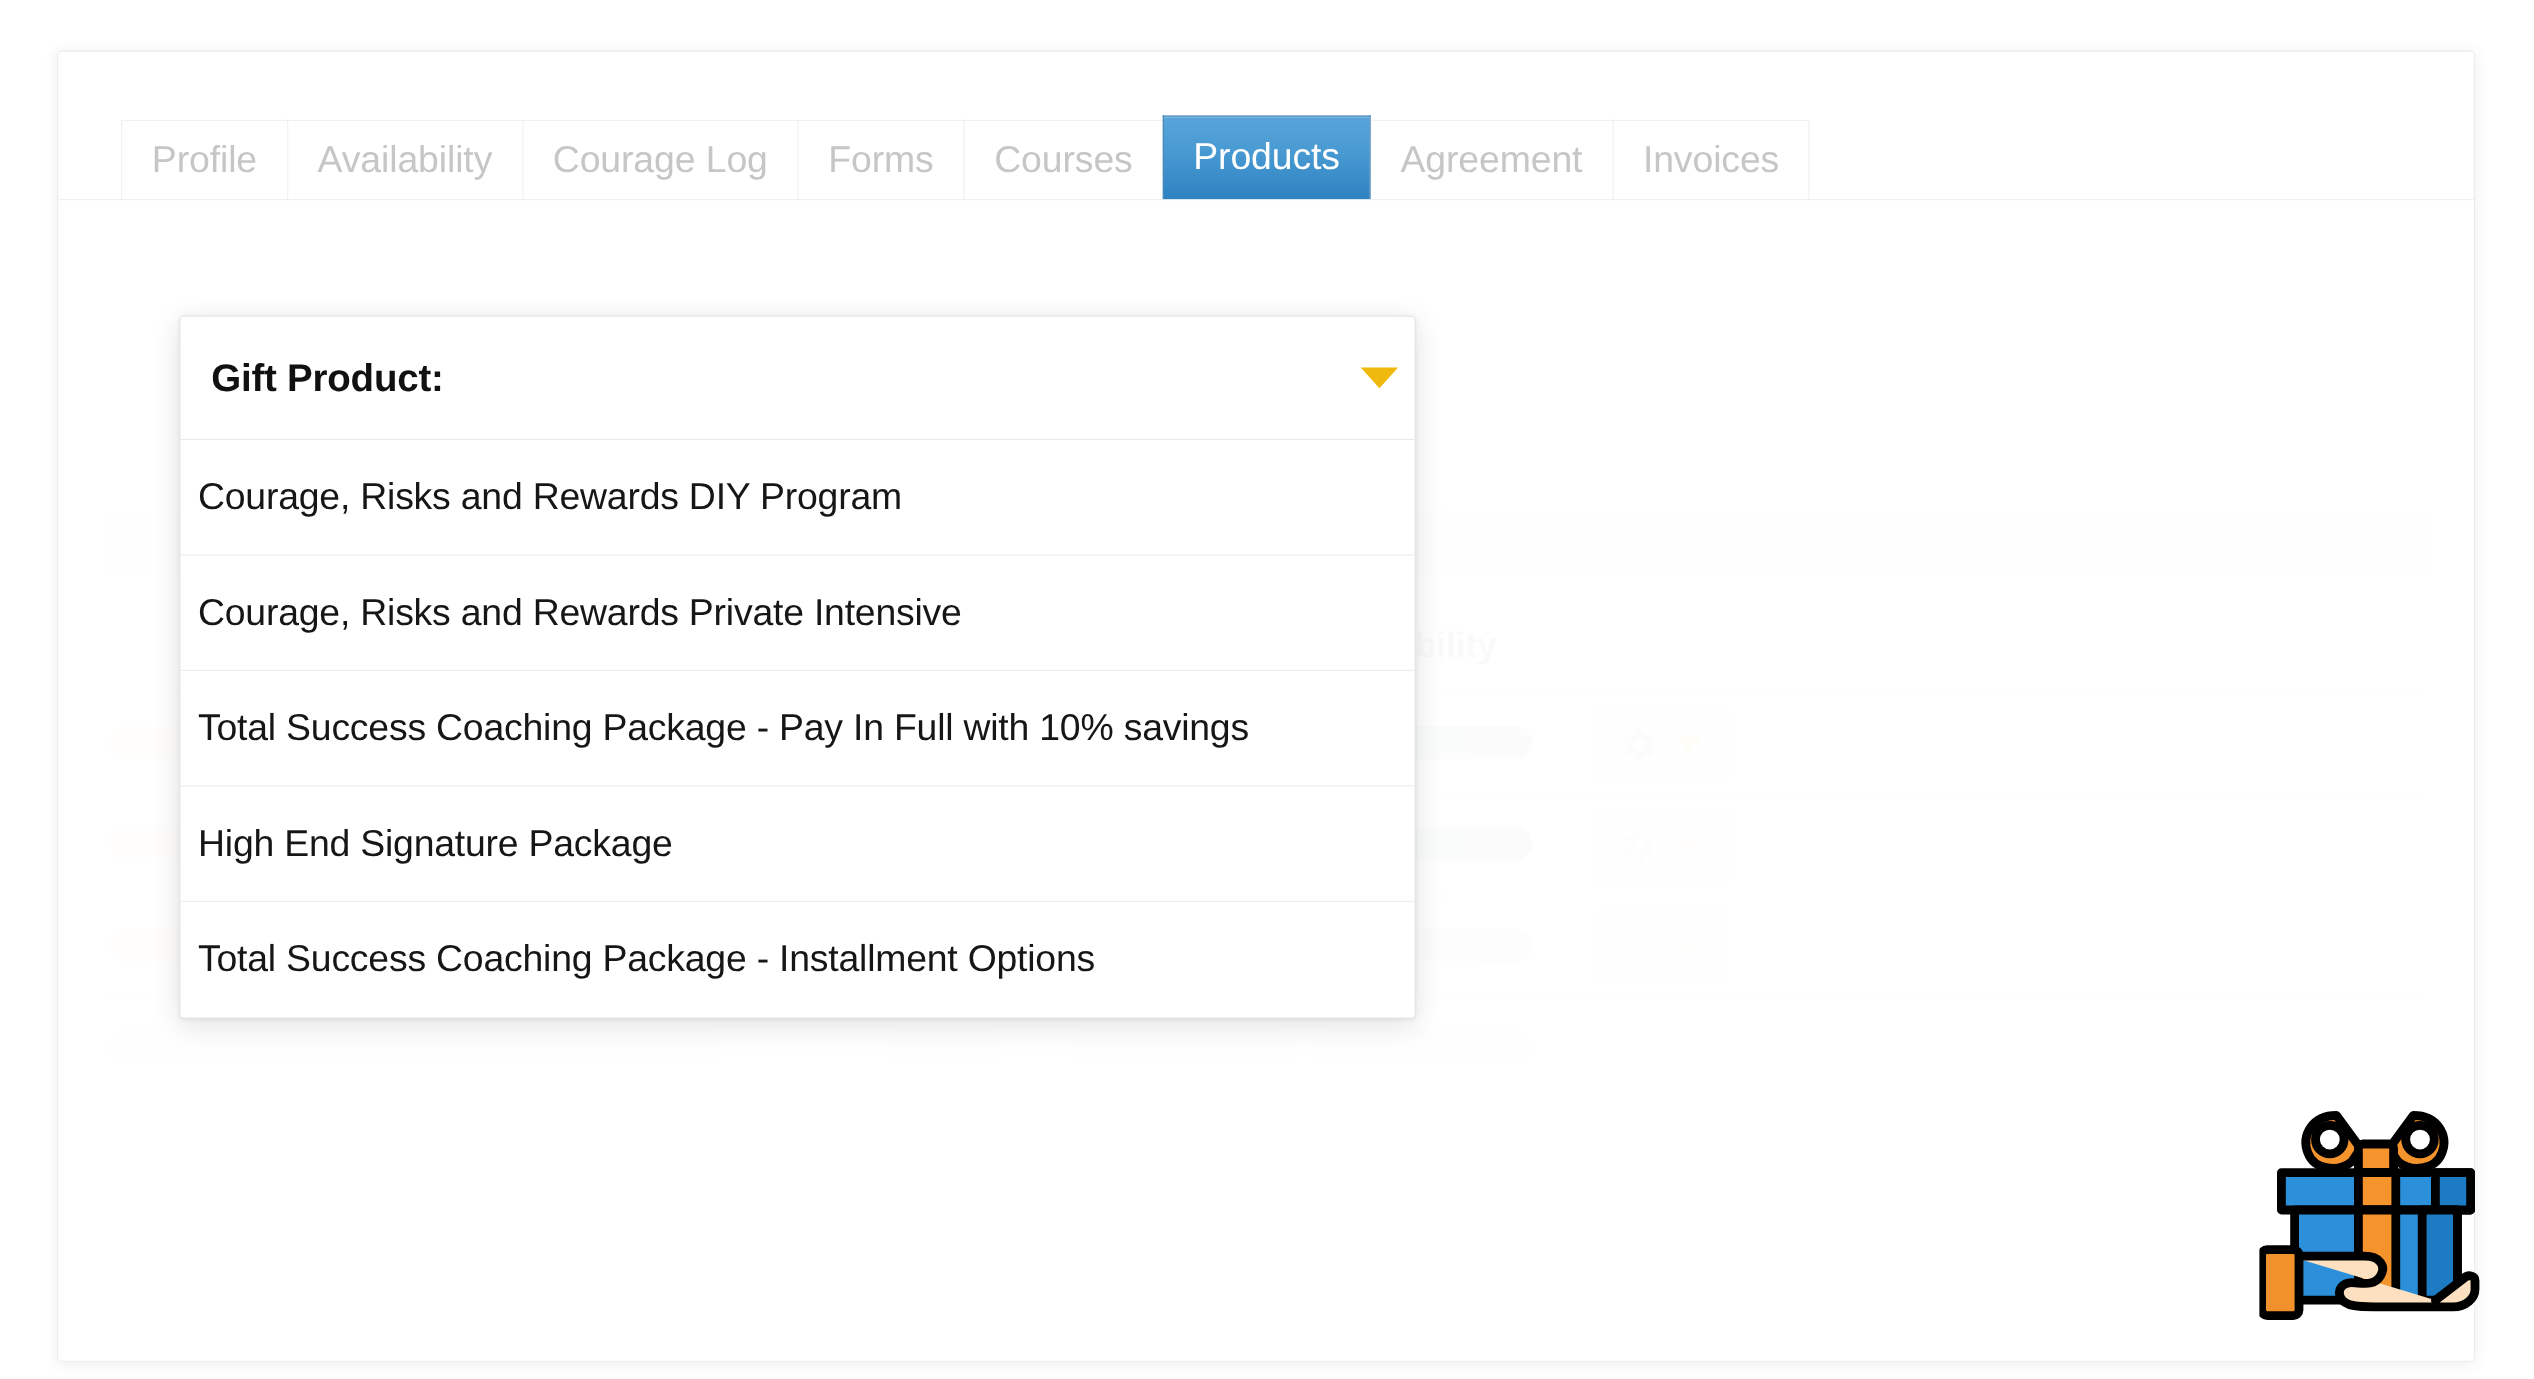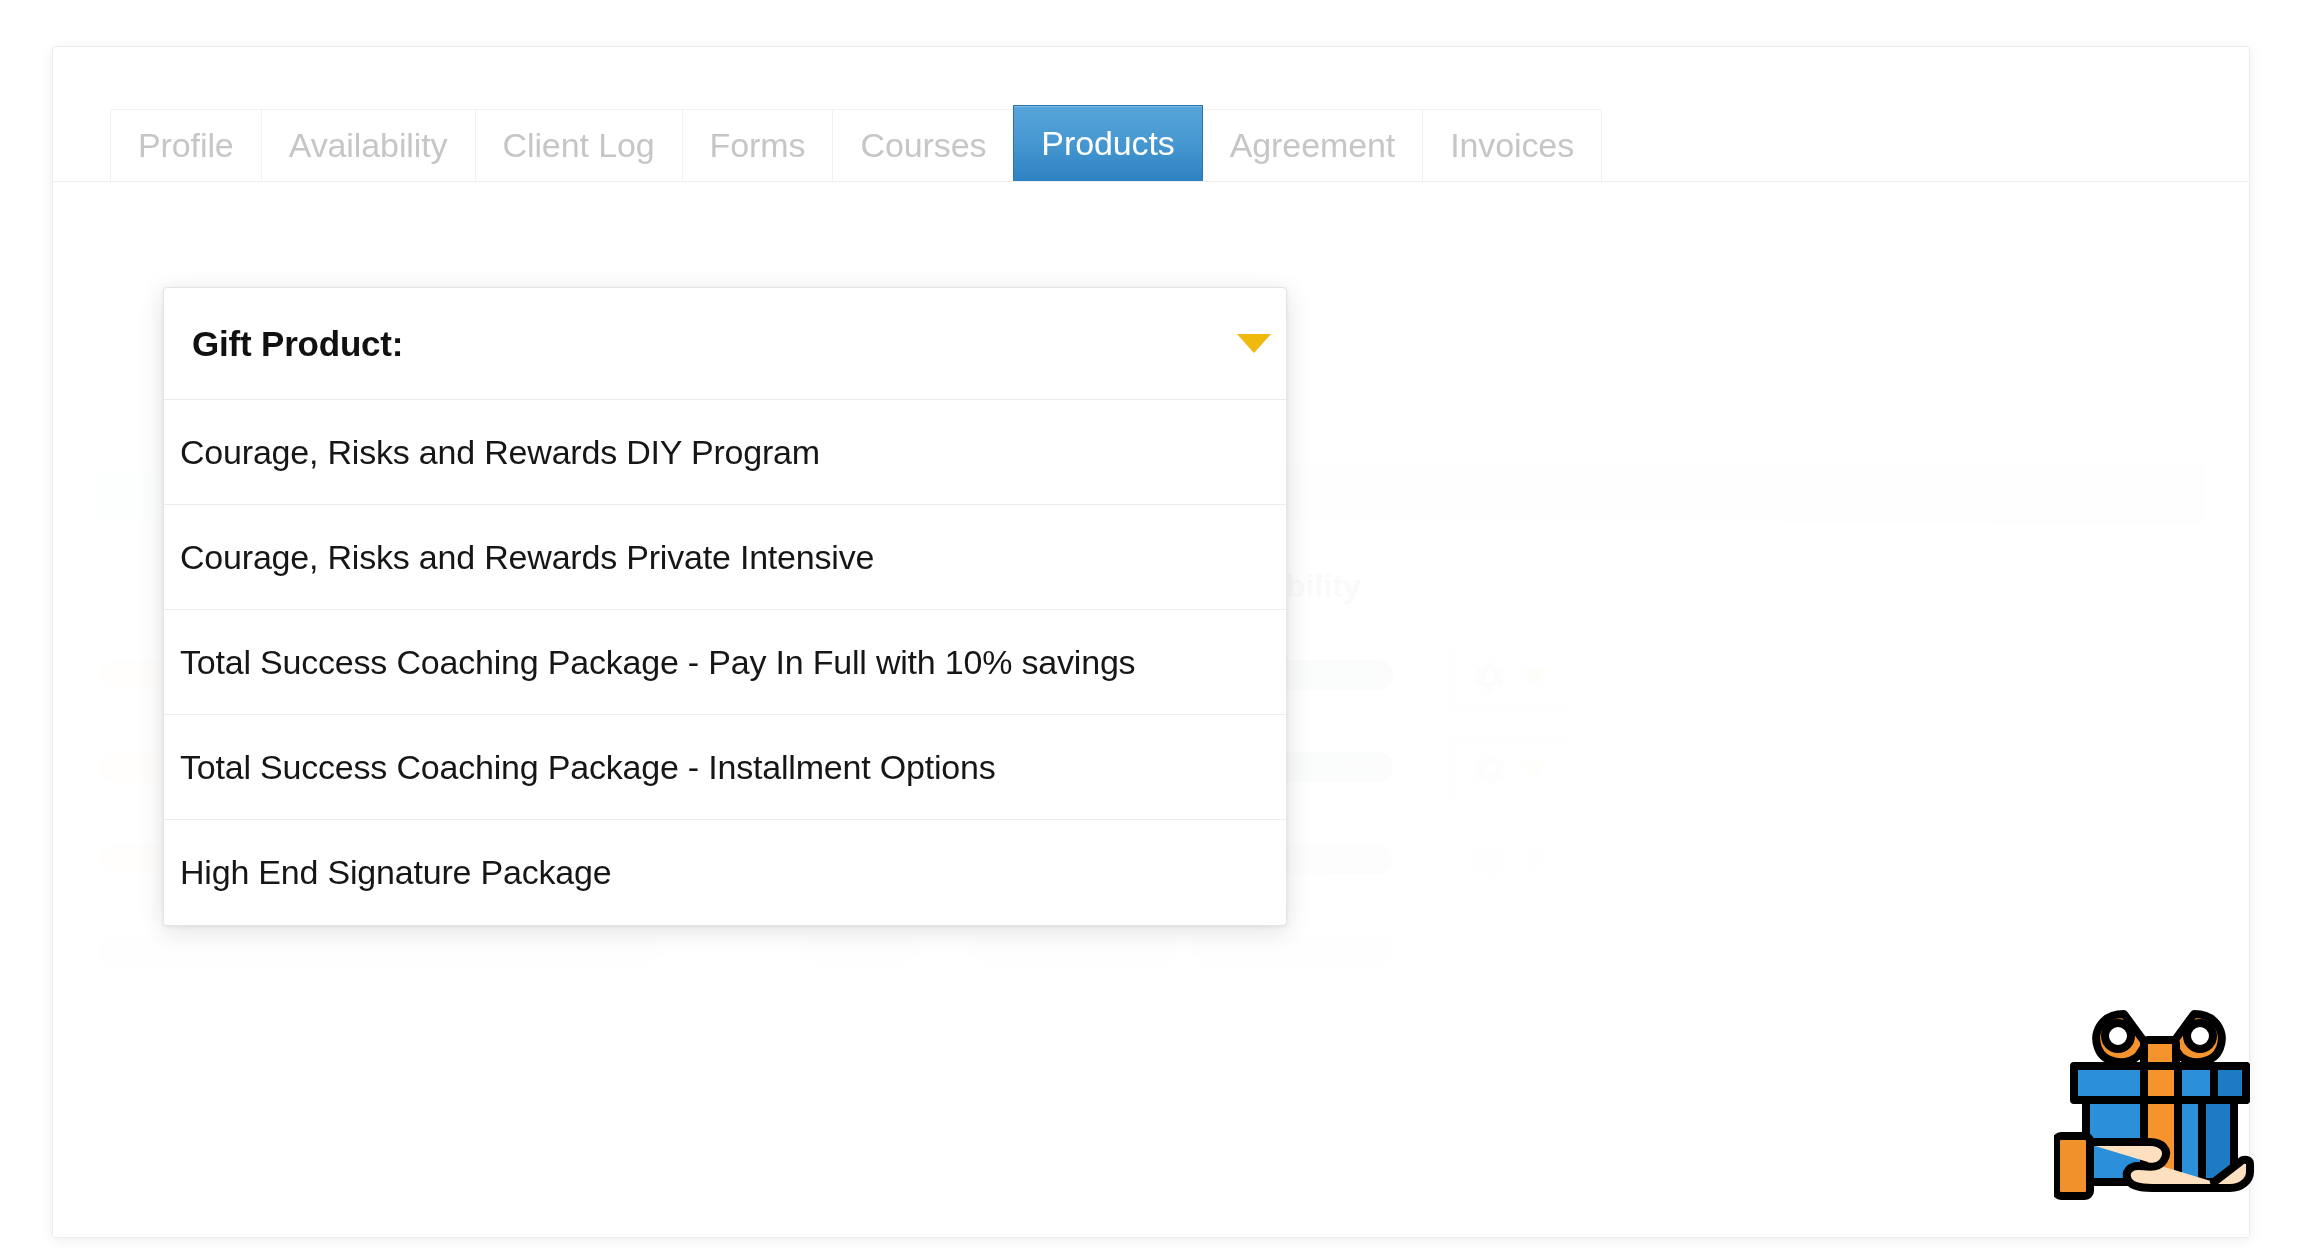--- a/index.html
+++ b/index.html
@@ -215,21 +215,21 @@
   }
 </style>
 </head>
 <body>
 
 <div id="app-card">
 
   <nav id="tab-strip">
     <div class="tab">Profile</div>
     <div class="tab">Availability</div>
-    <div class="tab">Client Log</div>
+    <div class="tab">Courage Log</div>
     <div class="tab">Forms</div>
     <div class="tab">Courses</div>
     <div class="tab active">Products</div>
     <div class="tab">Agreement</div>
     <div class="tab">Invoices</div>
   </nav>
 
   <div id="bg-content">
 
     <div id="bg-banner"></div>
@@ -309,22 +309,22 @@
   <div id="gift-dropdown">
 
     <div id="dropdown-header">
       <span id="dropdown-title">Gift Product:</span>
       <span id="dropdown-caret"></span>
     </div>
 
     <div class="dd-option">Courage, Risks and Rewards DIY Program</div>
     <div class="dd-option">Courage, Risks and Rewards Private Intensive</div>
     <div class="dd-option">Total Success Coaching Package - Pay In Full with 10% savings</div>
+    <div class="dd-option">High End Signature Package</div>
     <div class="dd-option">Total Success Coaching Package - Installment Options</div>
-    <div class="dd-option">High End Signature Package</div>
   </div>
 </div>
 
 <div id="gift-illustration">
   <svg width="212" height="202" viewBox="0 0 212 202">
     <g stroke="#000000" stroke-width="8" stroke-linejoin="round" stroke-linecap="round">
 
       <path d="M70 14 C48 14 38 32 44 48 C50 64 72 66 84 56 L92 44 Z" fill="#f5932c"></path>
       <circle cx="64" cy="36" r="13" fill="#ffffff"></circle>
 

